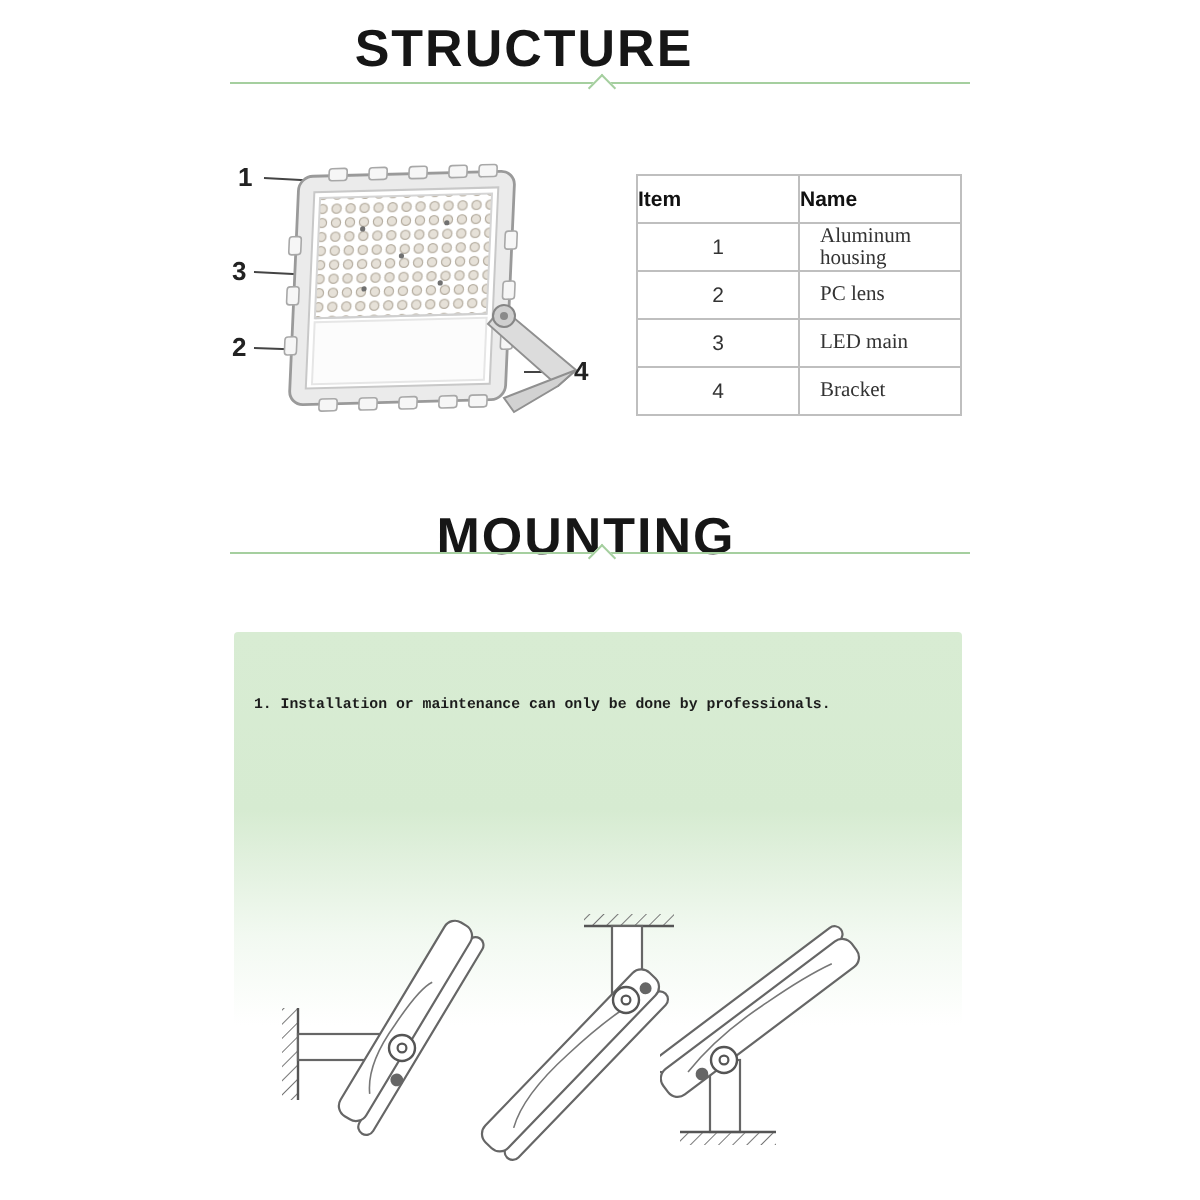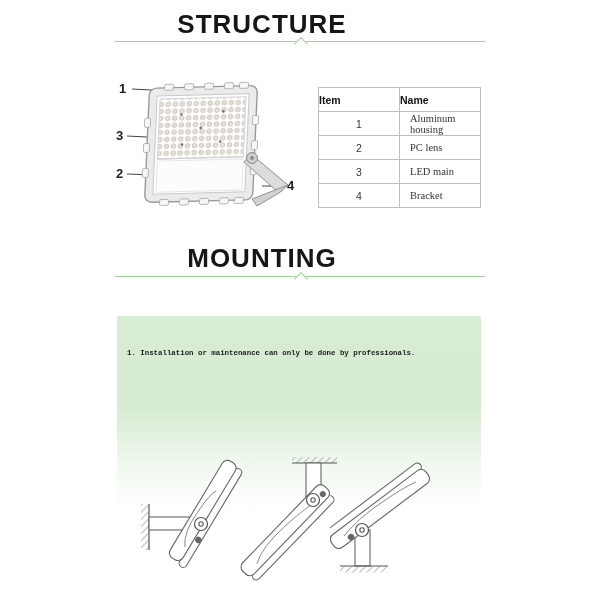--- a/index.html
+++ b/index.html
@@ -110,21 +110,21 @@
         <td class="item">3</td>
         <td class="name">LED main</td>
       </tr>
       <tr>
         <td class="item">4</td>
         <td class="name">Bracket</td>
       </tr>
     </tbody>
   </table>
 
-  <div class="title" style="top:243px;">MOUNTING</div>
+  <div class="title" style="top:253px;padding-left:31px;">MOUNTING</div>
   <div class="rule" style="top:276px;"></div>
   <div class="caret" style="left:295.5px;top:273.5px;"></div>
 
   <div class="notes-box">
     <div class="notes">
       <p>1. Installation or maintenance can only be done by professionals.</p>
     </div>
   </div>
 
   <svg class="abs" style="left:120px;top:455px;" width="150" height="125" viewBox="0 0 150 125">

